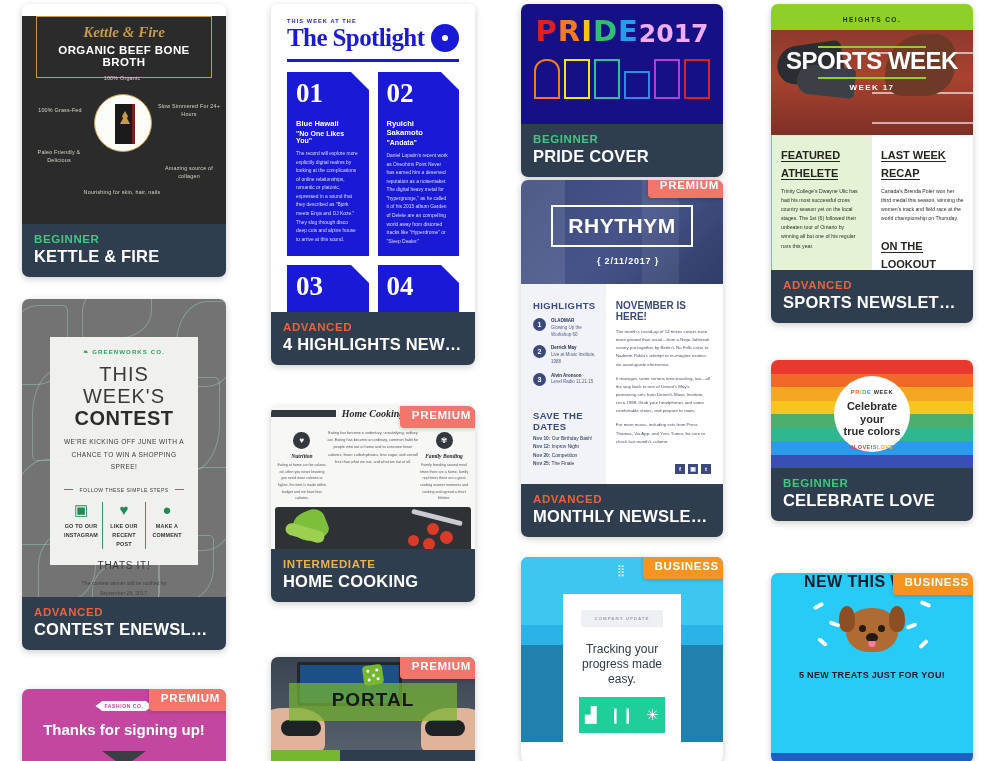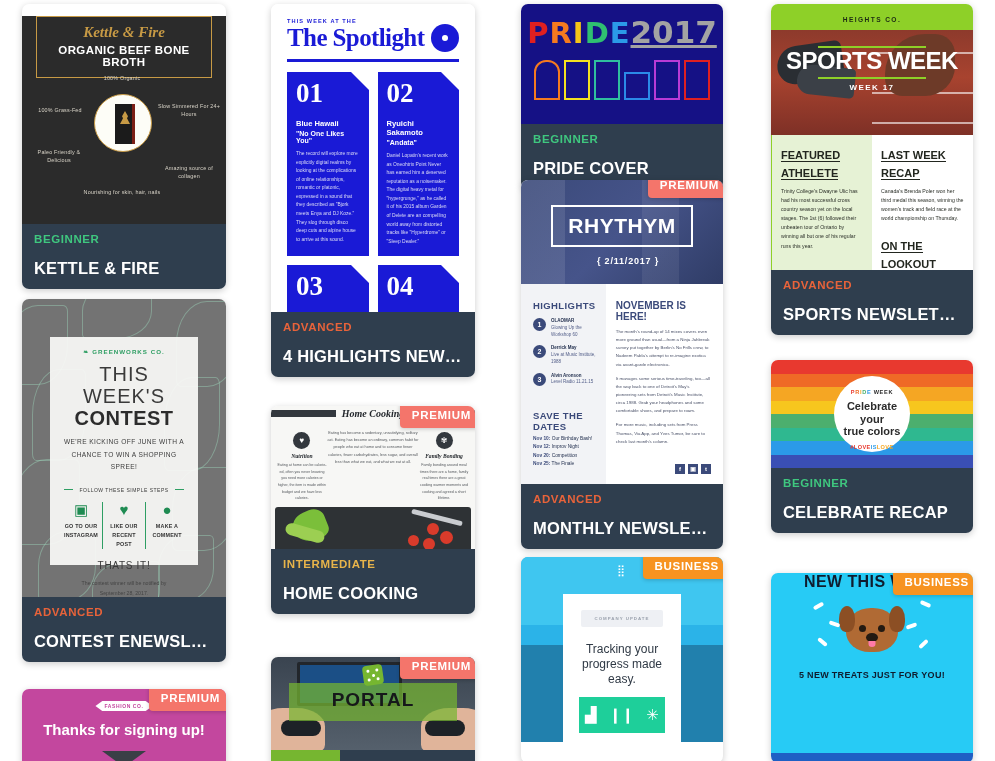--- a/index.html
+++ b/index.html
@@ -21,21 +21,21 @@
   .thumb { position: relative; width: 100%; overflow: hidden; }
   .footer {
     background: #2f3e4e; padding: 9px 12px 11px 12px;
   }
   .level { font-size: 11.5px; font-weight: bold; letter-spacing: .6px; }
   .lvl-BEGINNER { color: #3fc77f; }
   .lvl-INTERMEDIATE { color: #e8b44a; }
   .lvl-ADVANCED { color: #e8633a; }
   .title {
     color: #ffffff; font-size: 16.5px; font-weight: bold; letter-spacing: .2px;
-    white-space: nowrap; overflow: hidden; text-overflow: ellipsis; margin-top: 14px;
+    white-space: nowrap; overflow: hidden; text-overflow: ellipsis; margin-top: 2px;
   }
   .badge {
     position: absolute; top: 0; right: 0;
     color: #fff; font-size: 11.5px; font-weight: bold; letter-spacing: .7px;
     padding: 7px 12px; border-radius: 4px; z-index: 7;
     box-shadow: 0 1px 4px rgba(0,0,0,.2);
   }
   .badge-PREMIUM { background: #f4756b; }
   .badge-BUSINESS { background: #f79320; }
 
@@ -286,21 +286,21 @@
 
   <div class="card" style="left:521px; top:4px; width:202px;">
     <div class="thumb">
       <div class="pr">
         <div class="pr-word">
           <span class="pr-l" style="color:#e02020">P</span>
           <span class="pr-l" style="color:#f57a1f">R</span>
           <span class="pr-l" style="color:#f5c518">I</span>
           <span class="pr-l" style="color:#2fbf71">D</span>
           <span class="pr-l" style="color:#2b9ae8">E</span>
-          <span class="pr-l" style="color:#a3a3a3; font-size:31px;text-decoration:underline;">2017</span>
+          <span class="pr-l" style="color:#f0abfc; font-size:25px;">2017</span>
         </div>
         <div class="pr-bldgs">
           <div class="pr-b" style="border-color:#f57a1f; border-radius:12px 12px 0 0;"></div>
           <div class="pr-b" style="border-color:#f5e11f;"></div>
           <div class="pr-b" style="border-color:#2fbf9e;"></div>
           <div class="pr-b" style="border-color:#2b8ae8; height:28px; align-self:flex-end;"></div>
           <div class="pr-b" style="border-color:#b93bd6;"></div>
           <div class="pr-b" style="border-color:#e02020;"></div>
         </div>
       </div>
@@ -521,21 +521,21 @@
         <div class="cl-c">
           <div class="cl-k"><span style="color:#e8392f">P</span><span style="color:#ef6a26">R</span><span style="color:#f5a623">I</span><span style="color:#4caf6e">D</span><span style="color:#2b9ae8">E</span><span style="color:#2b2b2b"> WEEK</span></div>
           <div class="cl-m">Celebrate your</div>
           <div class="cl-m" style="margin-top:0">true colors</div>
           <div class="cl-t"><span style="color:#e8392f">#LOVE</span><span style="color:#2b9ae8">IS</span><span style="color:#f5a623">LOVE</span></div>
         </div>
       </div>
     </div>
     <div class="footer">
       <div class="level lvl-BEGINNER">BEGINNER</div>
-      <div class="title">CELEBRATE RECAP</div>
+      <div class="title">CELEBRATE LOVE</div>
     </div>
   </div>
 
   <div class="card" style="left:22px; top:689px; width:204px; height:90px;">
     <div class="badge badge-PREMIUM" style="top:-4px; right:-6px;">PREMIUM</div>
     <div class="thumb">
       <div class="tk">
         <div class="tk-dia">FASHION CO.</div>
         <div class="tk-h">Thanks for signing up!</div>
         <div class="tk-tri"></div>

